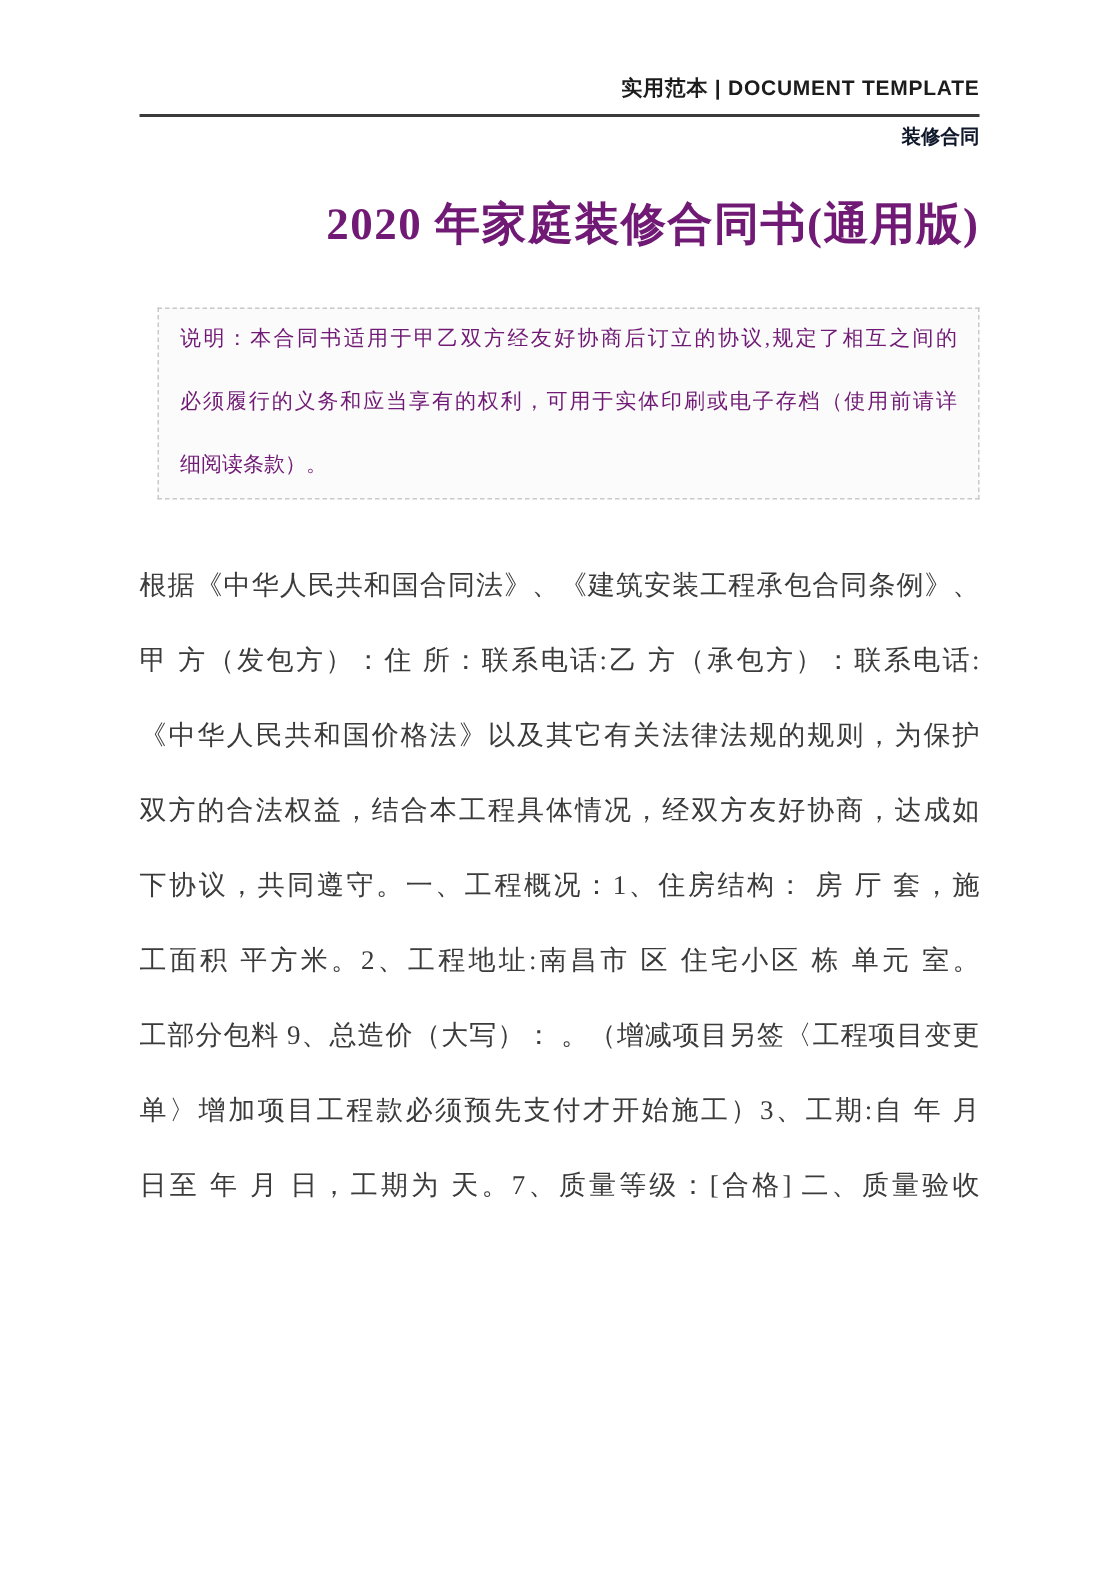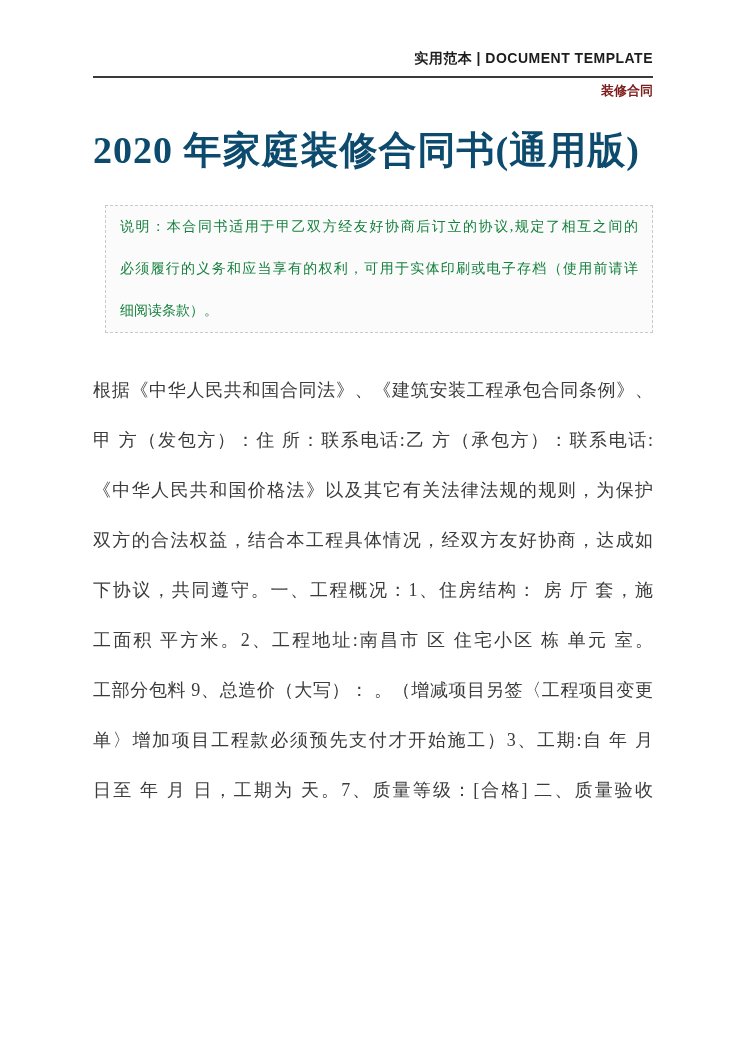--- a/index.html
+++ b/index.html
@@ -39,38 +39,38 @@
   .header-category {
     margin-top: 5px;
     text-align: right;
     font-family: "Liberation Sans", "DejaVu Sans", sans-serif;
     font-weight: 700;
     font-size: 13px;
     line-height: 16px;
   }
   .doc-title {
     margin-top: 30px;
-    text-align: left;
+    text-align: right;
     font-weight: 700;
-    font-size: 38px;
+    font-size: 30px;
     line-height: 42px;
-    color: #0c4a6e;
+    color: #701a75;
     letter-spacing: 1px;
   }
   .notice-box {
     box-sizing: border-box;
     margin: 34px 0 0 12px;
     border: 1px dashed #c9c9c9;
     background: #fbfbfb;
     padding: 0 14px;
   }
   .notice-line {
     font-size: 14px;
     line-height: 42px;
-    color: #15803d;
+    color: #701a75;
     text-align: justify;
     text-align-last: justify;
   }
   .notice-line.align-left {
     text-align-last: left;
   }
   .body-block {
     margin-top: 32px;
   }
   .body-line {
@@ -99,21 +99,21 @@
 </style>
 </head>
 <body>
 
 <div class="page">
 
   <div class="header-brand">实用范本 | DOCUMENT TEMPLATE</div>
 
   <hr class="header-rule">
 
-  <div class="header-category accent" style="color: #7f1d1d;">装修合同</div>
+  <div class="header-category accent" style="color: #0f172a;">装修合同</div>
 
   <div class="doc-title">2020 年家庭装修合同书(通用版)</div>
 
   <div class="notice-box">
     <div class="notice-line">说明：本合同书适用于甲乙双方经友好协商后订立的协议,规定了相互之间的</div>
     <div class="notice-line">必须履行的义务和应当享有的权利，可用于实体印刷或电子存档（使用前请详</div>
     <div class="notice-line align-left">细阅读条款）。</div>
   </div>
 
   <div class="body-block">

